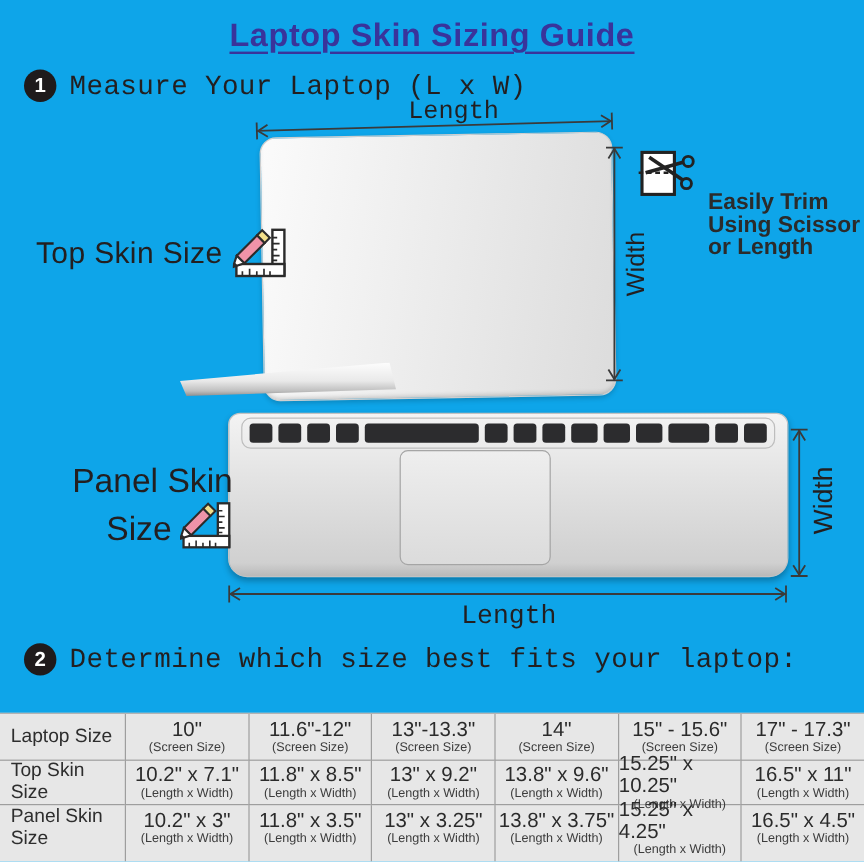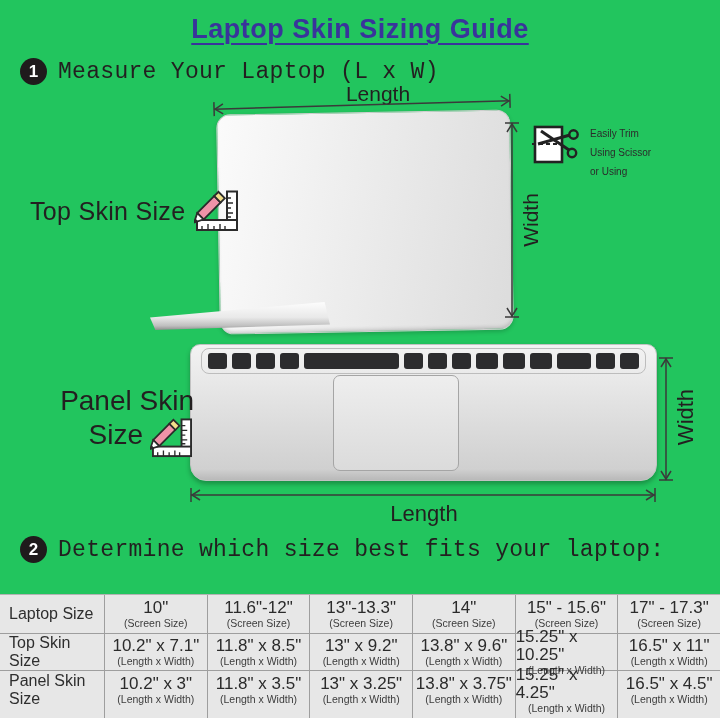--- a/index.html
+++ b/index.html
@@ -1,18 +1,18 @@
 <!DOCTYPE html>
 <html><head>
 <meta charset="utf-8">
 <style>
   * { margin:0; padding:0; box-sizing:border-box; }
   html,body { background:#ffffff; }
   body { font-family:"Liberation Sans", sans-serif; color:#231f20; }
-  .canvas { position:relative; width:720px; height:718px; background:#22c55e; overflow:hidden; }
+  .canvas { position:relative; width:720px; height:718px; background:#0ea5e9; overflow:hidden; }
 
   
   .title {
     position:absolute; left:0; top:14px; width:720px; text-align:center;
     font-size:27px; font-weight:bold; color:#39349b; letter-spacing:.5px;
     text-decoration:underline; text-underline-offset:5px; text-decoration-thickness:2px;
   }
 
   
   .step { position:absolute; display:flex; align-items:center; gap:11px; }
@@ -36,30 +36,30 @@
   .base {
     position:absolute; left:150px; top:302px; width:180px; height:28px;
     clip-path:polygon(0 55%, 97% 0, 100% 80%, 3% 100%);
     background:linear-gradient(180deg,#fdfdfd 0%,#e9e9e9 55%,#bfbfbf 85%,#8f8f8f 100%);
   }
 
   
   .arr { position:absolute; }
   .arr line, .arr polyline { stroke:#3a3a3a; stroke-width:1.5; fill:none; }
   .dim-label { position:absolute; font-size:21px; color:#231f20; white-space:nowrap; }
-  .dim-label.center-h { transform:translate(-50%,0); }
+  .dim-label.center-h { transform:translate(-50%,0);font-family:Liberation Mono, monospace; }
   .dim-label.rot { transform:translate(-50%,-50%) rotate(-90deg); }
 
   
   .top-skin { position:absolute; left:30px; top:190px; display:flex; align-items:center; gap:9px; }
   .top-skin .lbl { font-size:25px; letter-spacing:.3px; }
 
   
   .trim { position:absolute; left:532px; top:120px; display:flex; gap:10px; }
-  .trim-text { font-size:10px; font-weight:normal; line-height:19px; color:#2b2b2b; padding-top:4px; }
+  .trim-text { font-size:19px; font-weight:bold; line-height:19px; color:#2b2b2b; padding-top:4px;margin-top:35px; }
 
   
   .panel {
     position:absolute; left:190px; top:344px; width:467px; height:137px;
     border-radius:10px 10px 16px 16px; border:1px solid #c2c2c2;
     background:linear-gradient(180deg,#f3f3f3 0%,#e3e3e3 40%,#d0d0d0 92%,#b9b9b9 100%);
     box-shadow:0 3px 5px rgba(0,0,0,.28);
   }
   .keys-recess {
     position:absolute; left:10px; top:3px; right:10px; height:26px;
@@ -72,21 +72,21 @@
   .key.w { flex:1.8 1 0; }
   .trackpad {
     position:absolute; left:142px; top:30px; width:126px; height:96px;
     border:1px solid #a5a5a5; border-radius:7px;
     background:linear-gradient(180deg,#eeeeee,#dbdbdb);
   }
 
   
   .panel-skin { position:absolute; left:24px; top:384px; width:170px; text-align:right;
     font-size:28px; line-height:34px; }
-  .panel-skin .l2 { display:flex; justify-content:flex-end; align-items:flex-start; gap:7px; }
+  .panel-skin .l2 { display:flex; justify-content:flex-end; align-items:flex-end; gap:7px; }
 
   
   .size-table {
     position:absolute; left:0; top:574px; width:720px; height:138px;
     background:#e7e7e7; border-top:1px solid #b3b3b3;
     display:grid; grid-template-columns:104px repeat(6,1fr);
     grid-template-rows:39px 37px 62px;
     margin-top:20px;
   }
   .tcell { display:flex; flex-direction:column; align-items:center; justify-content:center; }
@@ -151,21 +151,21 @@
       <rect x="3" y="7" width="27" height="35" fill="#ffffff" stroke="#222222" stroke-width="2.6"></rect>
       <path d="M0 24 H29" stroke="#222222" stroke-width="2.2" stroke-dasharray="4 3" fill="none"></path>
       <line x1="9" y1="11" x2="37" y2="30" stroke="#222222" stroke-width="3"></line>
       <line x1="6" y1="24" x2="38" y2="15" stroke="#222222" stroke-width="3"></line>
       <circle cx="40" cy="33" r="4.2" fill="none" stroke="#222222" stroke-width="2.4"></circle>
       <circle cx="41.5" cy="14.5" r="4.2" fill="none" stroke="#222222" stroke-width="2.4"></circle>
     </svg>
     <div class="trim-text">
       <div>Easily Trim</div>
       <div>Using Scissor</div>
-      <div>or Using</div>
+      <div>or Length</div>
     </div>
   </div>
 
   <div class="panel">
     <div class="keys-recess">
       <i class="key"></i>
       <i class="key"></i>
       <i class="key"></i>
       <i class="key"></i>
       <i class="key space"></i>

